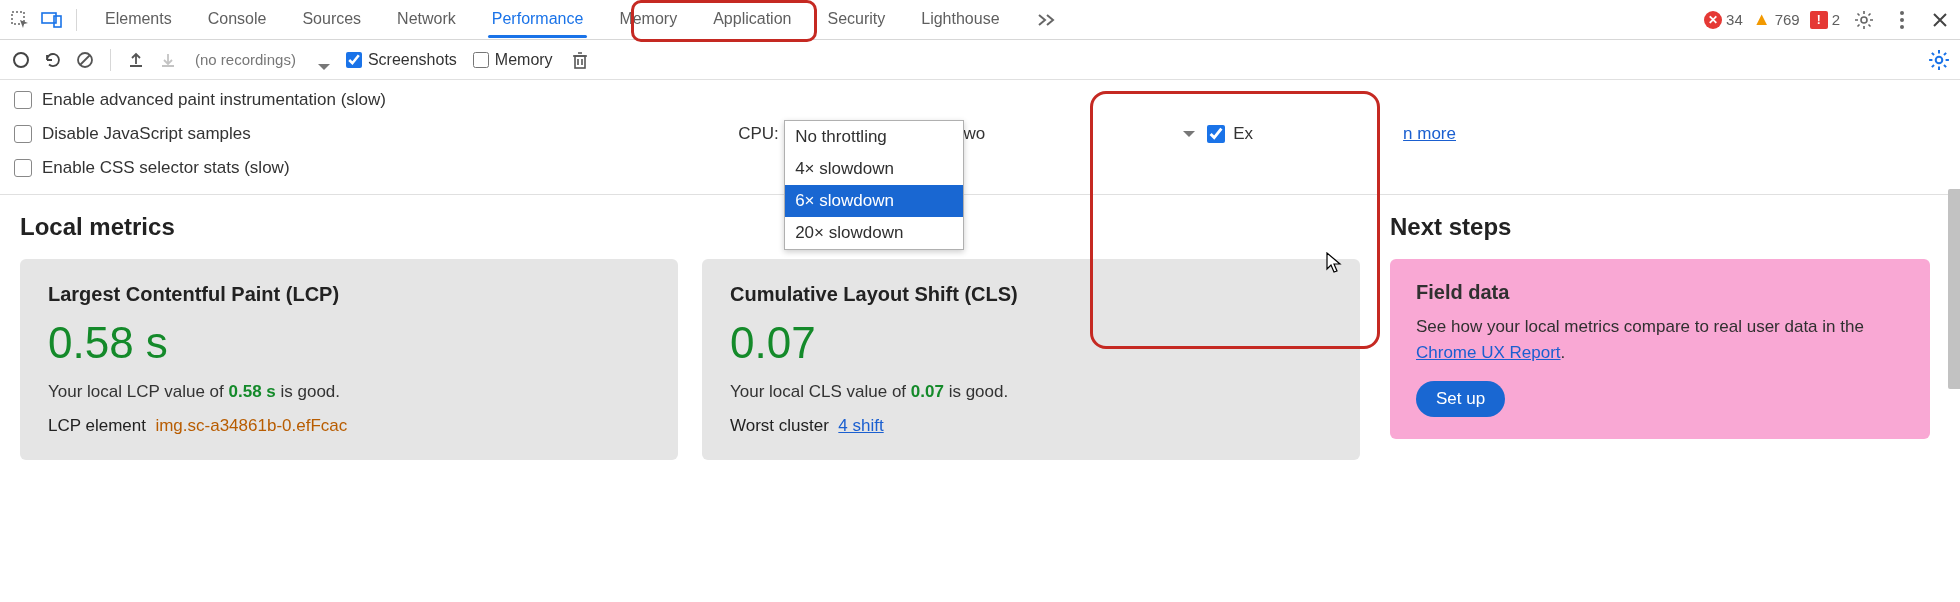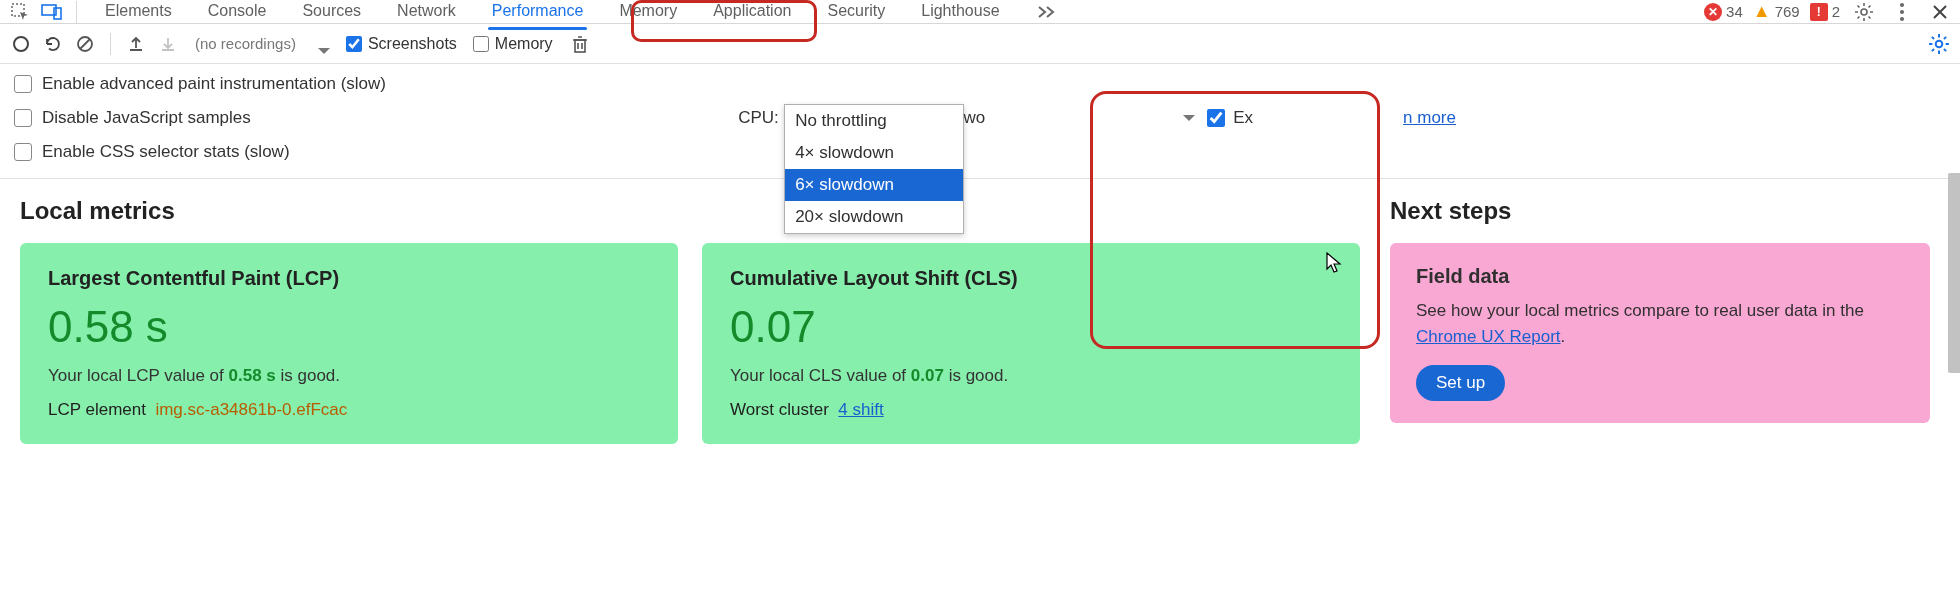--- a/index.html
+++ b/index.html
@@ -1,19 +1,19 @@
 <!DOCTYPE html>
 <html><head>
 <meta charset="utf-8">
 <style>
 * { box-sizing: border-box; margin: 0; padding: 0; }
 body { font-family: "Segoe UI", Arial, sans-serif; font-size: 15px; color: #303030; background: #fff; width: 1960px; height: 602px; overflow: hidden; position: relative; }
 
 
-.top-tabs { display: flex; align-items: center; height: 24px; border-bottom: 1px solid #d7d7d7; padding: 0 6px; gap: 4px; }
+.top-tabs { display: flex; align-items: center; height: 40px; border-bottom: 1px solid #d7d7d7; padding: 0 6px; gap: 4px; }
 .top-tabs .icon-btn { width: 28px; height: 28px; display: flex; align-items: center; justify-content: center; border-radius: 2px; cursor: pointer; }
 .top-tabs .divider { width: 1px; height: 22px; background: #d7d7d7; margin: 0 6px; }
 .tabs-list { display: flex; align-items: center; gap: 28px; margin-left: 14px; }
 .tab { padding: 8px 4px 9px 4px; color: #5f5f5f; cursor: pointer; font-size: 16px; position: relative; }
 .tab.active { color: #1a73e8; }
 .tab.active::after { content: ""; position: absolute; left: 0; right: 0; bottom: -1px; height: 3px; background: #1a73e8; border-radius: 2px; }
 .tab-highlight { position: absolute; border: 3px solid #c52922; border-radius: 10px; pointer-events: none; z-index: 50; }
 .top-right { margin-left: auto; display: flex; align-items: center; gap: 10px; }
 .badge { display: flex; align-items: center; gap: 4px; font-size: 15px; color: #5f5f5f; }
 .badge .err-circle { background: #e53935; color: #fff; border-radius: 50%; width: 18px; height: 18px; display: flex; align-items: center; justify-content: center; font-size: 12px; font-weight: bold; }
@@ -48,21 +48,21 @@
 .dropdown .opt { padding: 6px 10px; font-size: 17px; cursor: pointer; }
 .dropdown .opt.hover { background: #1967d2; color: #fff; }
 .dd-highlight { position: absolute; border: 3px solid #c52922; border-radius: 16px; pointer-events: none; z-index: 55; }
 .cursor-arrow { position: absolute; z-index: 70; color: #000; pointer-events: none; }
 
 
 .main { display: flex; padding: 18px 20px; gap: 30px; position: relative; }
 .left-col { flex: 1; max-width: 1340px; }
 .section-title { font-size: 24px; font-weight: 700; margin-bottom: 18px; color: #222; }
 .cards { display: flex; gap: 24px; }
-.card { flex: 1; background: #86efac; border-radius: 6px; padding: 24px 28px; }
+.card { flex: 1; background: #e5e5e5; border-radius: 6px; padding: 24px 28px; }
 .card h3 { font-size: 20px; font-weight: 700; margin-bottom: 12px; color: #222; }
 .big-green { font-size: 44px; font-weight: 400; color: #148a2a; margin-bottom: 14px; }
 .desc { font-size: 17px; color: #333; margin-bottom: 14px; }
 .desc .green { color: #148a2a; font-weight: 600; }
 .subline { font-size: 17px; color: #222; }
 .subline .bold { font-weight: 400; }
 .subline .orange { color: #b85c00; }
 .subline .link { color: #1a5fd0; text-decoration: underline; cursor: pointer; }
 
 .right-col { width: 540px; }

